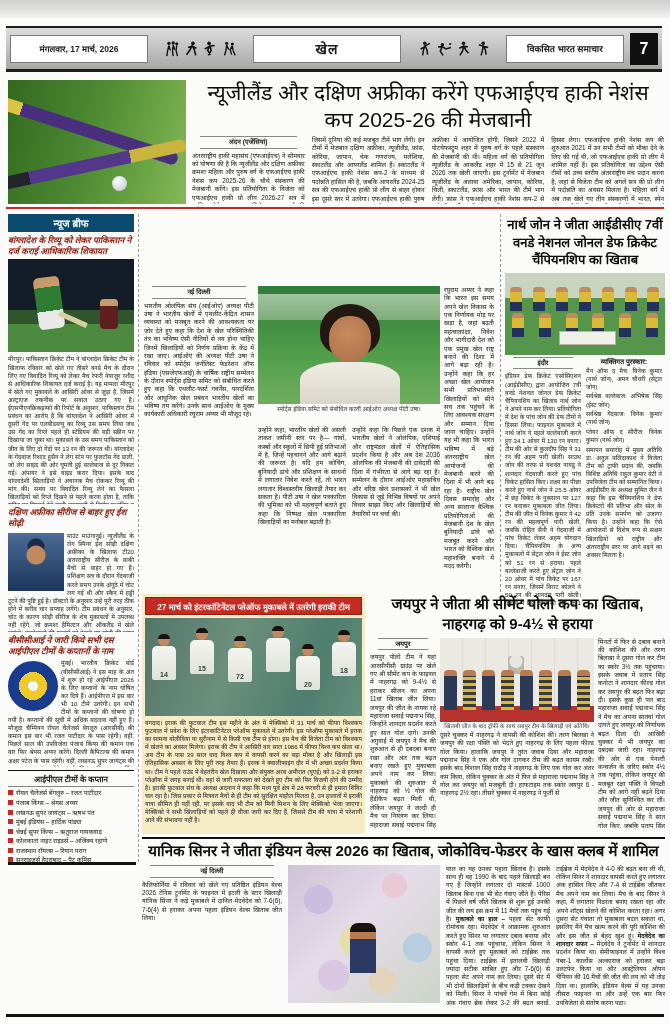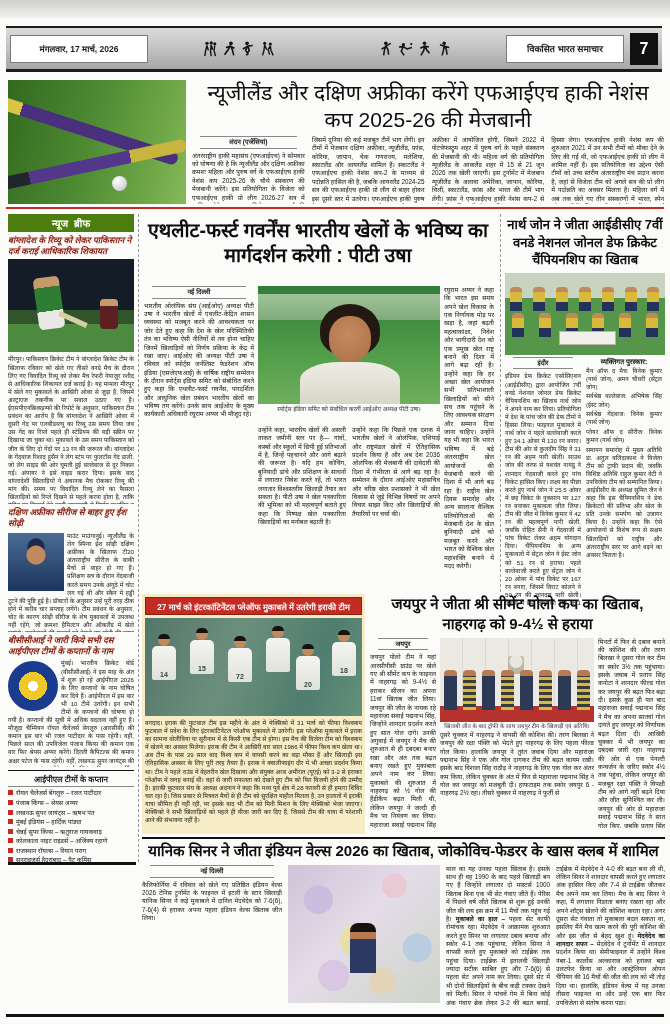--- a/index.html
+++ b/index.html
@@ -35,21 +35,21 @@
   .stick{position:absolute;width:190px;height:13px;border-radius:6px;}
   .stick.s1{background:linear-gradient(90deg,#d9c445 0 26px,#4a2f7e 26px);left:-16px;top:44px;transform:rotate(18deg);}
   .stick.s2{background:linear-gradient(90deg,#20262b 0 30px,#53378a 30px 70%,#c9b43e 70%);left:-10px;top:78px;transform:rotate(-12deg);}
   .ball{position:absolute;left:104px;top:96px;width:15px;height:15px;border-radius:50%;background:radial-gradient(circle at 35% 30%,#fff,#cfd4d8 70%,#9aa0a4);}
   .lead-head{position:absolute;left:192px;top:80px;width:472px;font-size:21px;line-height:1.28;font-weight:normal;text-align:center;color:#0d0d0d;}
   .lead-cols{position:absolute;left:192px;top:136px;width:472px;height:68px;display:flex;gap:7px;}
   .lead-cols .col{flex:1;height:68px;}
 
   
   .rail{position:absolute;left:8px;top:214px;width:131px;height:648px;border-right:1px dashed #9a9a9a;padding-right:4px;box-sizing:border-box;overflow:hidden;}
-  .rail-title{background:#4d7c0f;color:#fff;font-weight:bold;text-align:center;font-size:10px;padding:2px 0;margin-bottom:3px;font-family:Liberation Mono, monospace;}
+  .rail-title{background:#0c4a6e;color:#fff;font-weight:bold;text-align:center;font-size:10px;padding:2px 0;margin-bottom:3px;}
   .brief-head{color:#8f2011;font-weight:bold;font-size:8.6px;line-height:1.25;margin:3px 0 3px 0;font-style:italic;}
   .cricket-photo{width:100%;height:93px;position:relative;overflow:hidden;
     background:linear-gradient(#141c28 0 55%,#30552c 55% 70%,#4c8a3f 70%);margin-bottom:3px;}
   .bat1{position:absolute;left:28px;top:18px;width:26px;height:52px;background:linear-gradient(#c79a6b 0 10px,#2e7d32 10px 34px,#e8e8e8 34px);border-radius:5px;transform:rotate(-8deg);}
   .bat2{position:absolute;left:92px;top:40px;width:18px;height:30px;background:linear-gradient(#c79a6b 0 7px,#5d1f1f 7px);border-radius:4px;}
   .bat-blade{position:absolute;left:50px;top:58px;width:30px;height:5px;background:#d8cfa0;transform:rotate(24deg);}
   .rail .col{font-size:6.1px;}
   .b1-body{height:149px;}
   .b2-body{height:100px;}
   .b3-body{height:108px;}
@@ -162,20 +162,21 @@
       <span class="icn"><svg viewBox="0 0 24 24">
             <circle cx="10" cy="4" r="2.6" fill="#141414"></circle>
             <path d="M11 7 L13 14 L9 21 M11 7 L8 14 L12 20 M11 8 L4 12 M11 8 L18 7" stroke="#141414" stroke-width="2.3" fill="none"></path>
           </svg></span>
       <span class="icn"><svg viewBox="0 0 24 24">
             <circle cx="8" cy="4" r="2.2" fill="#141414"></circle>
             <circle cx="16" cy="5" r="2.2" fill="#141414"></circle>
             <path d="M8 6.5 L7 14 L5 21 M8 6.5 L11 13 M16 7.5 L17 14 L20 21 M16 7.5 L13 13 L15 20" stroke="#141414" stroke-width="2" fill="none"></path>
           </svg></span>
     </div>
+    <div class="mh-box mh-section">खेल</div>
     <div class="icn-row">
       <span class="icn"><svg viewBox="0 0 24 24">
             <circle cx="11" cy="4" r="2.5" fill="#141414"></circle>
             <path d="M11 7 L9 14 L8 21 M11 7 L14 13 L15 20 M11 8 L18 4 M11 9 L5 12" stroke="#141414" stroke-width="2.2" fill="none"></path>
           </svg></span>
       <span class="icn"><svg viewBox="0 0 24 24">
             <circle cx="9" cy="6" r="2.4" fill="#141414"></circle>
             <path d="M9 8.5 L14 12 L21 10 M9 8.5 L6 15 L10 21 M9 9 L3 9" stroke="#141414" stroke-width="2.2" fill="none"></path>
             <circle cx="20" cy="5" r="1.6" fill="#141414"></circle>
           </svg></span>
@@ -265,21 +266,20 @@
       <div class="cap-item">
           <span class="bullet"></span>
           <span>सनराइजर्स हैदराबाद – पैट कमिंस</span>
         </div>
 
     </div>
   </div>
   <div class="rule-black" style="left:8px;top:862px;width:128px;height:3px;"></div>
 
   <div class="usha">
-    <div class="usha-head">एथलीट-फर्स्ट गवर्नेंस भारतीय खेलों के भविष्य का मार्गदर्शन करेगी : पीटी उषा</div>
     <div class="col usha-col1">
       <span class="byline">नई दिल्ली</span>
       <span>भारतीय ओलंपिक संघ (आईओए) अध्यक्ष पीटी उषा ने भारतीय खेलों में एथलीट-केंद्रित शासन व्यवस्था को मजबूत करने की आवश्यकता पर जोर देते हुए कहा कि देश के खेल परिस्थितिकी तंत्र का भविष्य ऐसी नीतियों से तय होना चाहिए जिनमें खिलाड़ियों को निर्णय प्रक्रिया के केंद्र में रखा जाए। आईओए की अध्यक्ष पीटी उषा ने रविवार को स्पोर्ट्स जर्नलिस्ट फेडरेशन ऑफ इंडिया (एसजेएफआई) के वार्षिक राष्ट्रीय सम्मेलन के दौरान स्पोर्ट्स इंडिया समिट को संबोधित करते हुए कहा कि एथलीट-फर्स्ट गवर्नेंस, पारदर्शिता और आधुनिक खेल प्रबंधन भारतीय खेलों का भविष्य तय करेंगे। उनके साथ आईओए के मुख्य कार्यकारी अधिकारी रघुराम अय्यर भी मौजूद रहे।</span>
     </div>
     <div class="usha-photo">
       <div class="u-window"></div>
       <div class="u-hair"></div>
       <div class="u-face"></div>
       <div class="u-dress"></div>
     </div>

